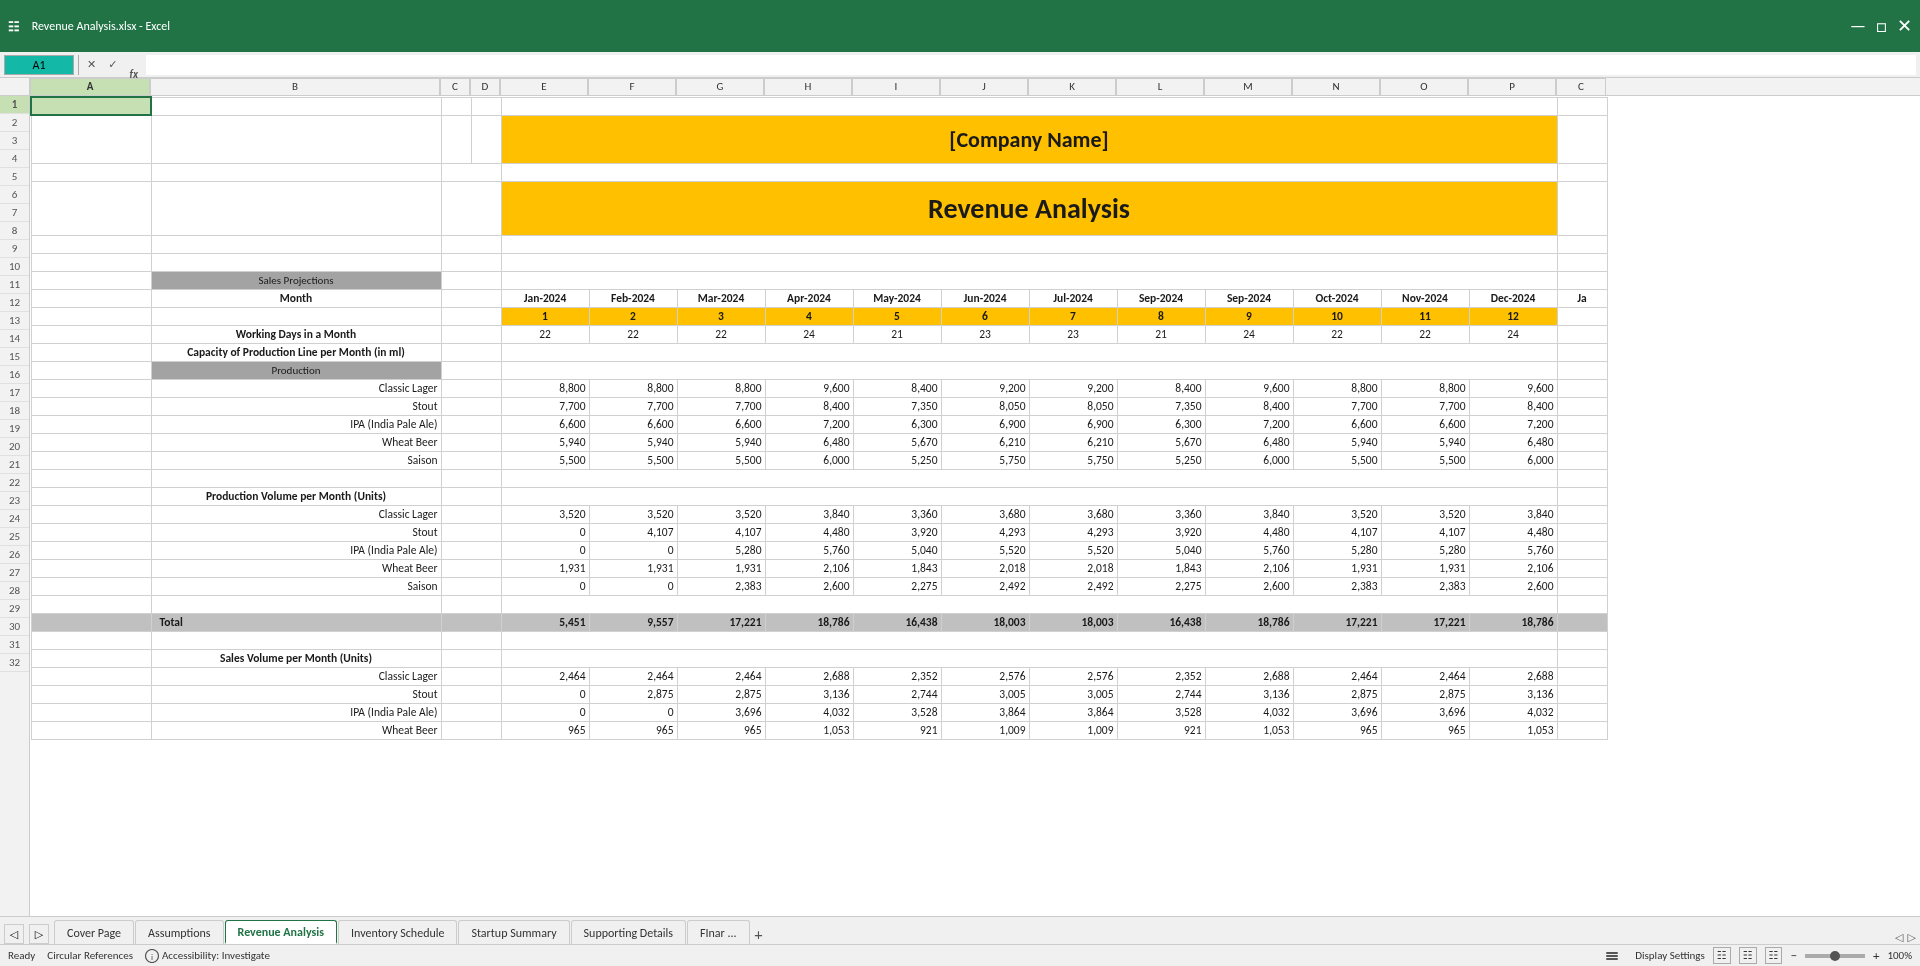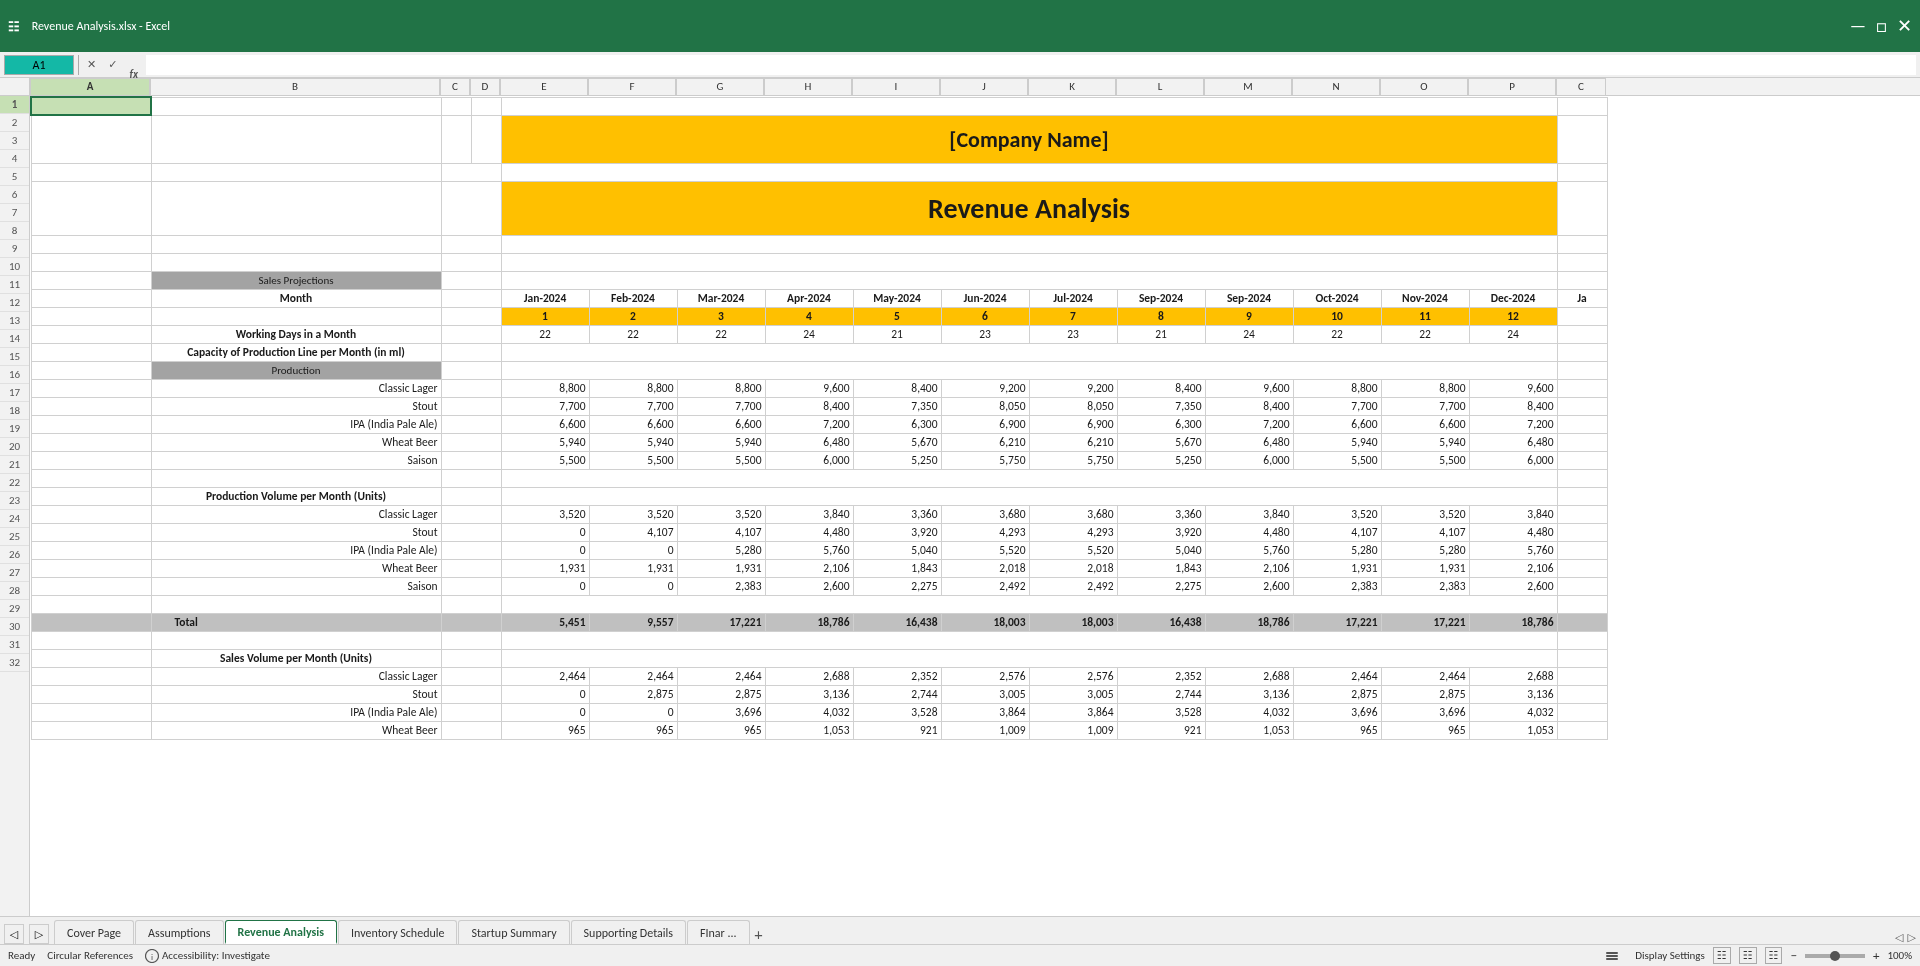--- a/index.html
+++ b/index.html
@@ -620,21 +620,21 @@
       <tr>
         <td></td>
         <td></td>
         <td colspan="2"></td>
         <td colspan="12"></td>
         <td></td>
       </tr>
 
       <tr>
         <td class="total-label"></td>
-        <td class="total-label" style="padding-left:23px;">Total</td>
+        <td class="total-label" style="padding-left:8px;">Total</td>
         <td class="total-row" colspan="2"></td>
         <td class="total-row">5,451</td>
         <td class="total-row">9,557</td>
         <td class="total-row">17,221</td>
         <td class="total-row">18,786</td>
         <td class="total-row">16,438</td>
         <td class="total-row">18,003</td>
         <td class="total-row">18,003</td>
         <td class="total-row">16,438</td>
         <td class="total-row">18,786</td>

